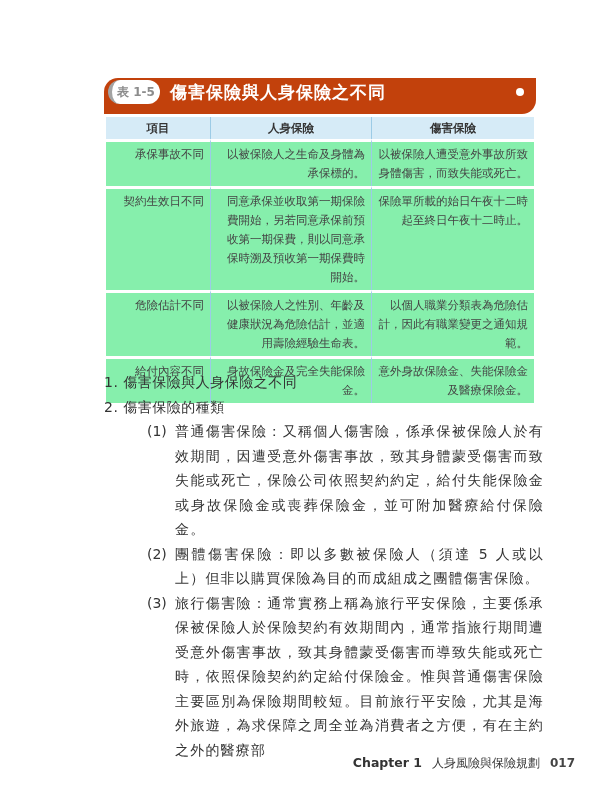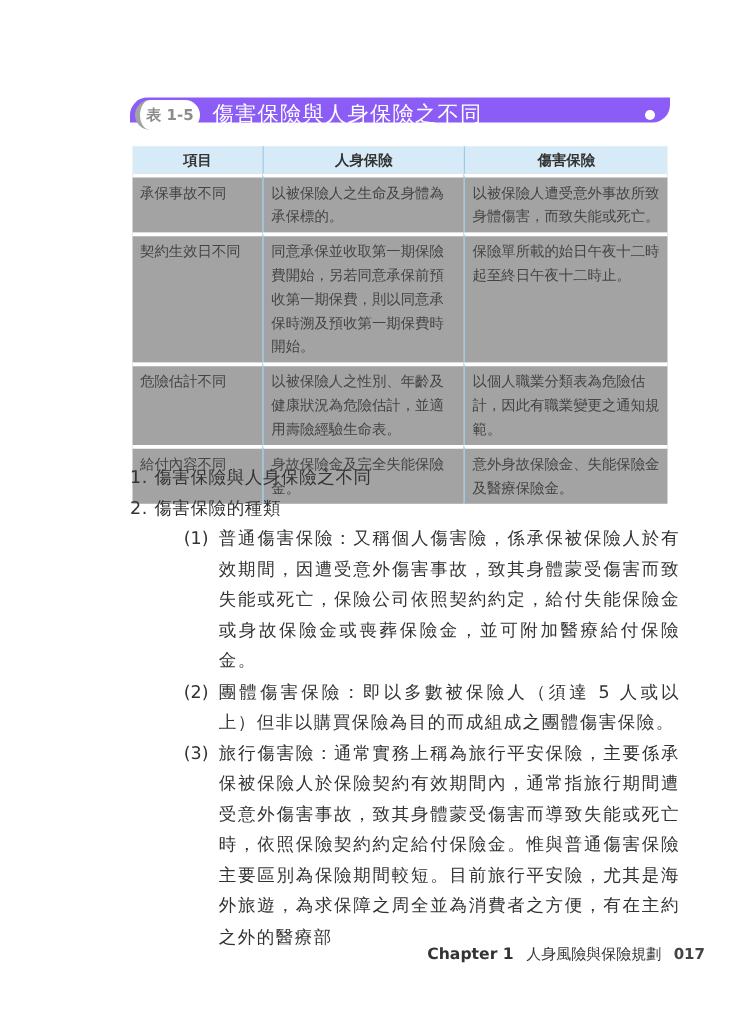--- a/index.html
+++ b/index.html
@@ -1,64 +1,64 @@
 <!DOCTYPE html>
 <html><head>
 <meta charset="utf-8">
 <style>
   html, body { margin: 0; padding: 0; }
   body {
     width: 600px; height: 812px; background: #ffffff; position: relative; overflow: hidden;
     font-family: "DejaVu Sans", "Liberation Sans", sans-serif; color: #333333;
   }
   .title-bar {
-    position: absolute; left: 104px; top: 78px; width: 432px; height: 20px;
-    background: #8b5cf6; border-radius: 14px 0 14px 0;
+    position: absolute; left: 104px; top: 78px; width: 432px; height: 36px;
+    background: #c2410c; border-radius: 14px 0 14px 0;
   }
   .title-badge {
     position: absolute; left: 4px; top: 2px; height: 24px; width: 52px;
     background: #ffffff; border-radius: 12px; border-left: 4px solid #a3a3a3;
     box-sizing: border-box;
     display: flex; align-items: center; justify-content: center;
     font-size: 12px; font-weight: bold; color: #8c8c8c;
   }
   .title-text {
-    position: absolute; left: 66px; top: 3px; font-size: 17px; font-weight: normal;
+    position: absolute; left: 66px; top: 3px; font-size: 17px; font-weight: bold;
     color: #ffffff; letter-spacing: 1px; line-height: 22px;
   }
   .title-dot {
     position: absolute; right: 12px; top: 10px; width: 8px; height: 8px; border-radius: 50%;
     background: #ffffff;
   }
   table.cmp {
     position: absolute; left: 106px; top: 117px; width: 428px;
     border-collapse: separate; border-spacing: 0; font-size: 11.5px; line-height: 19px;
   }
   table.cmp th {
     background: #d6ebf7; font-weight: bold; color: #333; height: 22px; padding: 0;
     border-left: 1px solid #9ccbe6; text-align: center;
   }
   table.cmp td {
-    background: #a3a3a3; vertical-align: top; padding: 3px 6px 3px 6px;
-    border-left: 1px solid #9ccbe6; border-top: 3px solid #ffffff; color: #444;
+    background: #86efac; vertical-align: top; padding: 3px 6px 3px 6px;
+    border-left: 1px solid #9ccbe6; border-top: 3px solid #ffffff; color: #444; text-align: right;
   }
   table.cmp th:first-child, table.cmp td:first-child { border-left: none; margin-top: 28px; }
   table.cmp col.c1 { width: 104px; }
   table.cmp col.c2 { width: 161px; }
   table.cmp col.c3 { width: 163px; }
   .body-text {
     position: absolute; left: 104px; top: 370px; width: 440px; font-size: 14px; line-height: 24.5px; color: #333;
   }
   .body-text .lvl1 { margin: 0; padding: 0; letter-spacing: 0.5px; }
   .sub {
     margin-left: 43px; position: relative; padding-left: 28px; letter-spacing: 1.2px; text-align: justify;
   }
   .sub .num { position: absolute; left: 0; top: 0; letter-spacing: 0; }
   .footer {
-    position: absolute; right: 36px; top: 755px; font-size: 12px; color: #333; display: flex; align-items: baseline; gap: 10px;
+    position: absolute; right: 25px; top: 755px; font-size: 12px; color: #333; display: flex; align-items: baseline; gap: 10px;
   }
   .footer .chap { font-weight: bold; font-size: 12.5px; }
   .footer .page { font-size: 12px; color: #444; font-weight: bold; }
 </style>
 </head>
 <body>
 
 <div class="title-bar">
   <div class="title-badge">表 1-5</div>
   <div class="title-text">傷害保險與人身保險之不同</div>

